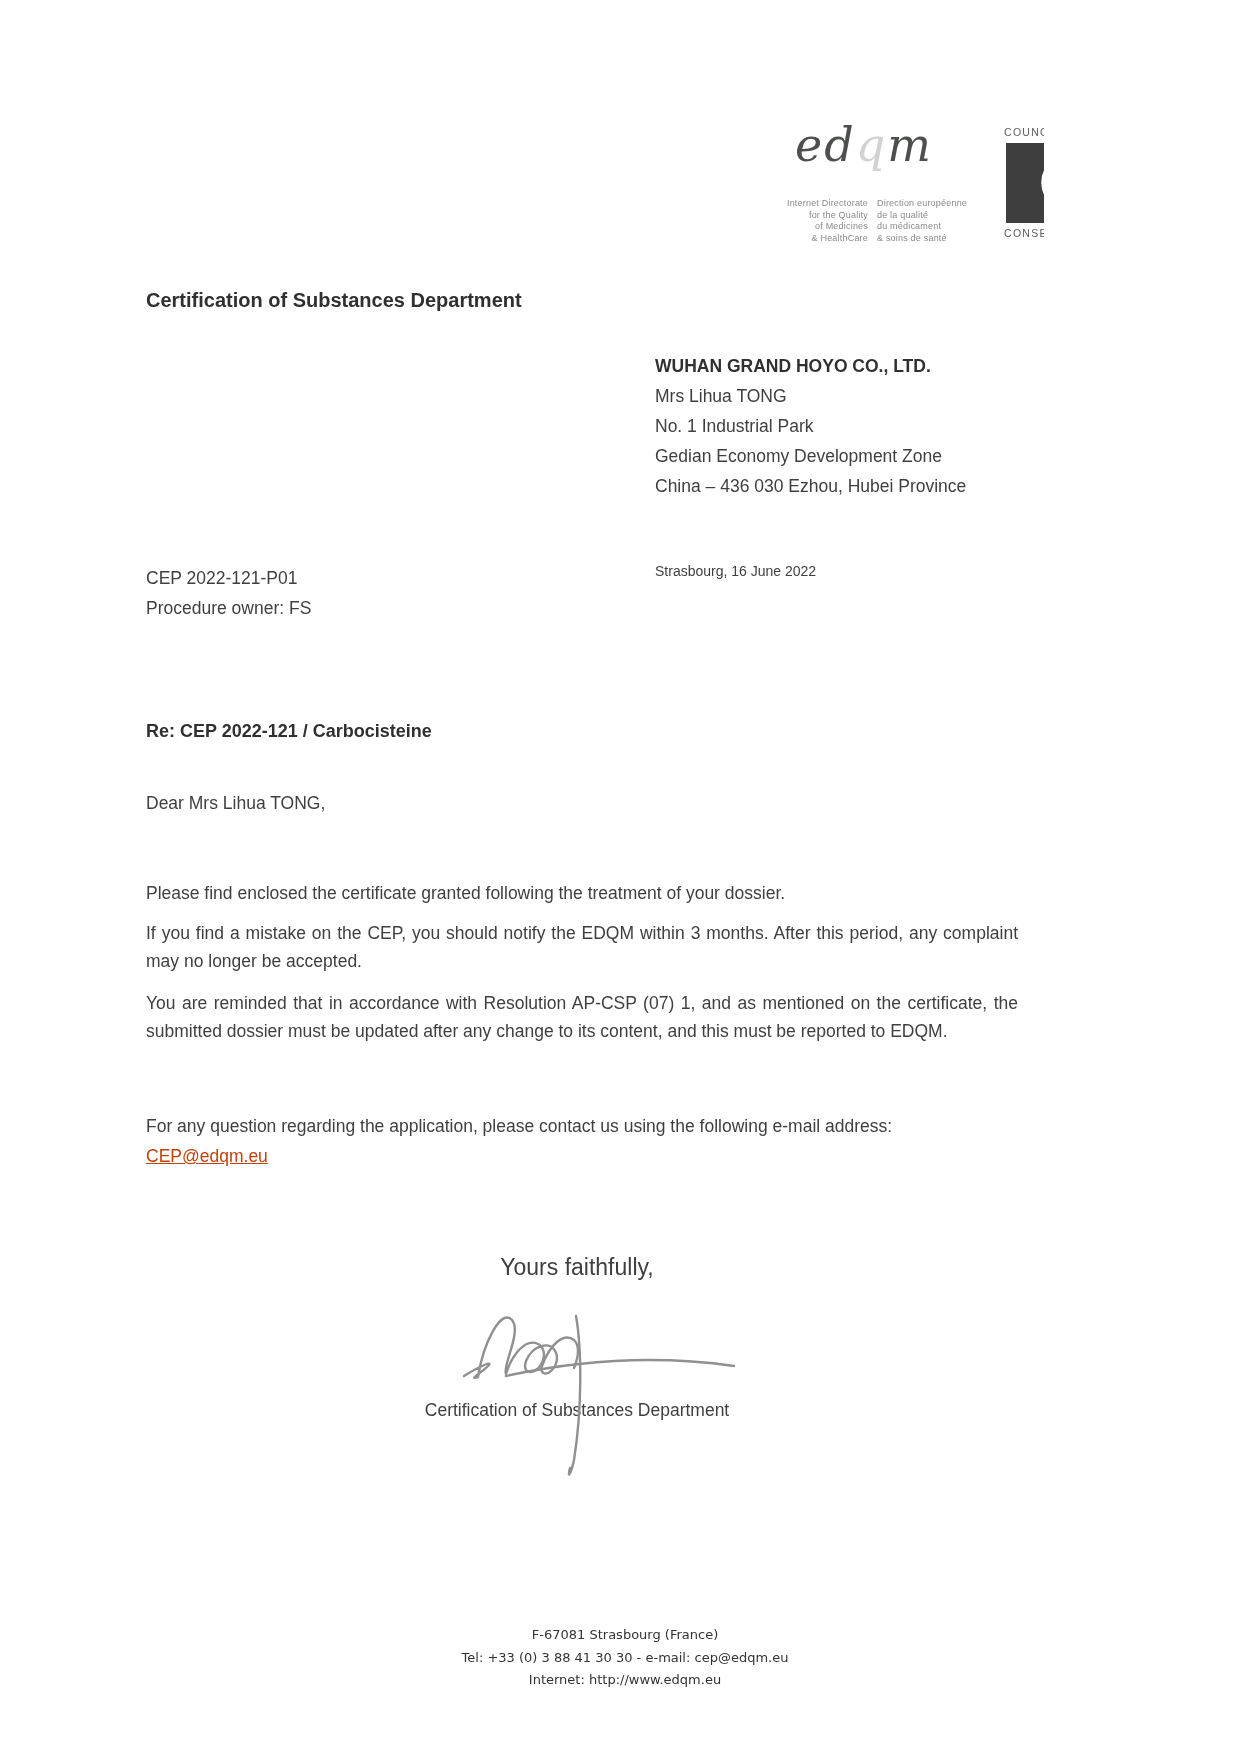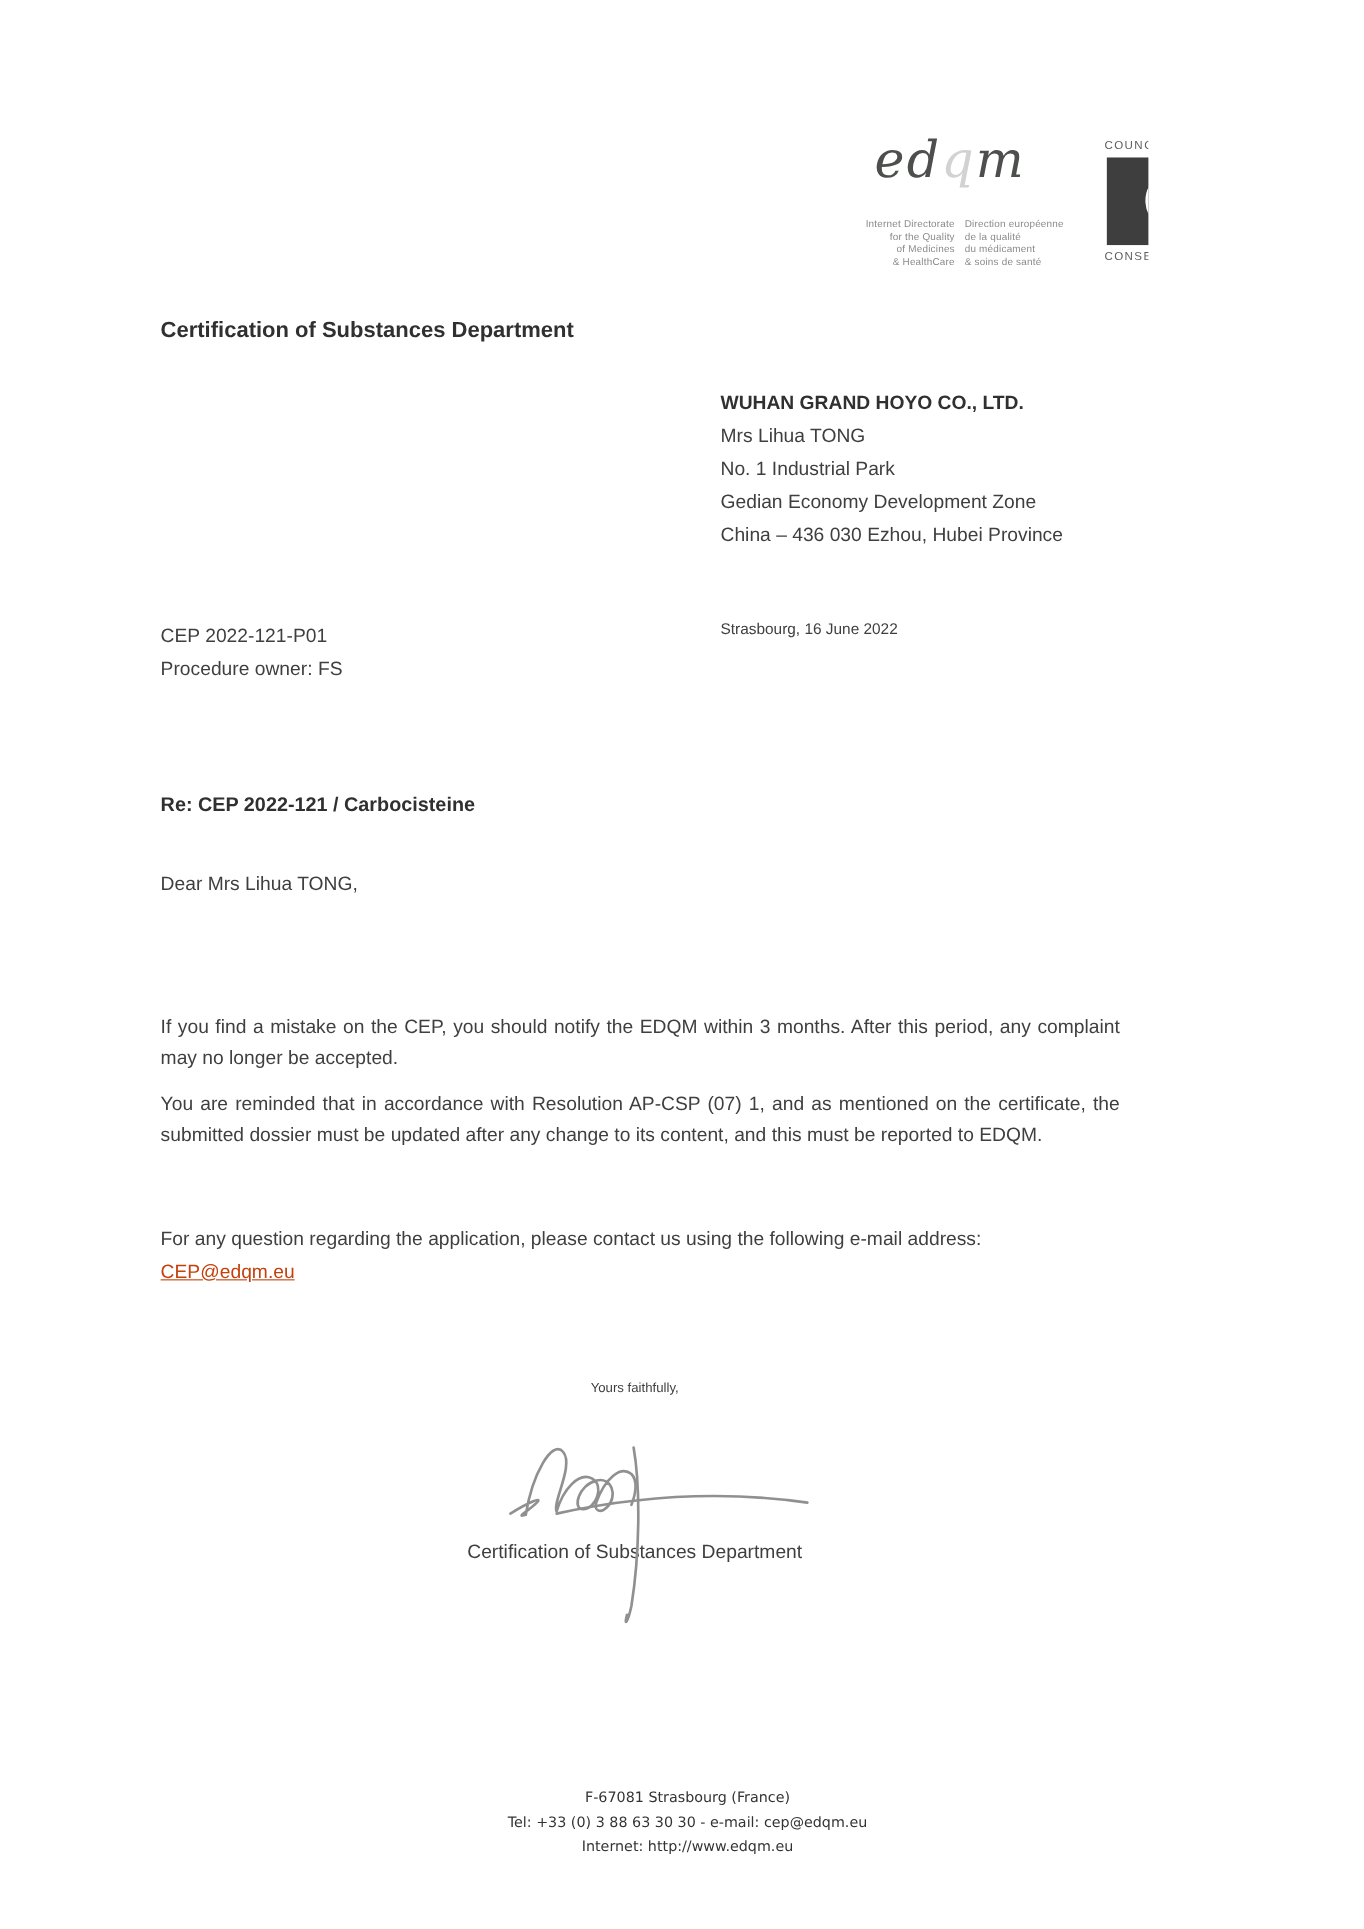--- a/index.html
+++ b/index.html
@@ -45,21 +45,21 @@
   .body-par { left:146px; width:872px; font-size:17.5px; line-height:28px; }
   .p1 { top:831px; }
   .p2 { top:871px; text-align:justify; }
   .p3 { top:941px; text-align:justify; }
   .p4 { top:1064px; }
   .email-link {
     display:inline-block; margin-top:2px; color:#c2410c;
     text-decoration:underline; cursor:pointer;
   }
 
-  .closing { left:317px; top:1206px; width:520px; text-align:center; font-size:12px; }
+  .closing { left:317px; top:1206px; width:520px; text-align:center; font-size:23px; }
   .valediction { display:block; }
   .signature-svg { position:absolute; left:450px; top:1232px; z-index:2; }
   .signer { left:317px; top:1352px; width:520px; text-align:center; font-size:17.5px; z-index:1; }
 
   .footer {
     left:325px; top:1576px; width:600px; text-align:center;
     font-family:"DejaVu Sans", sans-serif; font-size:13px; line-height:22.5px; color:#333333;
   }
 </style>
 </head>
@@ -112,20 +112,21 @@
   <div class="abs ref-block">
     <div>CEP 2022-121-P01</div>
     <div>Procedure owner: FS</div>
   </div>
   <div class="abs place-date">Strasbourg, 16 June 2022</div>
 
   <div class="abs subject">Re: CEP 2022-121 / Carbocisteine</div>
 
   <div class="abs salutation">Dear Mrs Lihua TONG,</div>
 
+  <div class="abs body-par p1">Please find enclosed the certificate granted following the treatment of your dossier.</div>
   <div class="abs body-par p2">If you find a mistake on the CEP, you should notify the EDQM within 3 months. After this period, any complaint may no longer be accepted.</div>
   <div class="abs body-par p3">You are reminded that in accordance with Resolution AP-CSP (07) 1, and as mentioned on the certificate, the submitted dossier must be updated after any change to its content, and this must be reported to EDQM.</div>
   <div class="abs body-par p4">
     <span>For any question regarding the application, please contact us using the following e-mail address:</span>
     <span class="email-link">CEP@edqm.eu</span>
   </div>
 
   <div class="abs closing">
     <span class="valediction">Yours faithfully,</span>
   </div>
@@ -135,17 +136,17 @@
       <path d="M14 96 C30 86 44 80 38 86 C30 94 18 100 28 97 C34 60 52 28 62 40 C72 52 52 86 56 94 C62 74 76 58 88 64 C100 70 92 92 80 92 C70 92 76 70 92 66 C106 62 112 80 102 90 C96 96 90 94 92 86 C100 64 114 52 124 60 C130 66 128 78 124 88"></path>
       <path d="M126 36 C132 70 132 130 124 180 C121 194 117 200 120 188"></path>
       <path d="M56 96 C120 82 200 74 284 86"></path>
     </g>
   </svg>
 
   <div class="abs signer">Certification of Substances Department</div>
 
   <div class="abs footer">
     <div>F-67081 Strasbourg (France)</div>
-    <div>Tel: +33 (0) 3 88 63 30 30 - e-mail: cep@edqm.eu</div>
+    <div>Tel: +33 (0) 3 88 41 30 30 - e-mail: cep@edqm.eu</div>
     <div>Internet: http://www.edqm.eu</div>
   </div>
 
 </div>
 
 </body></html>

